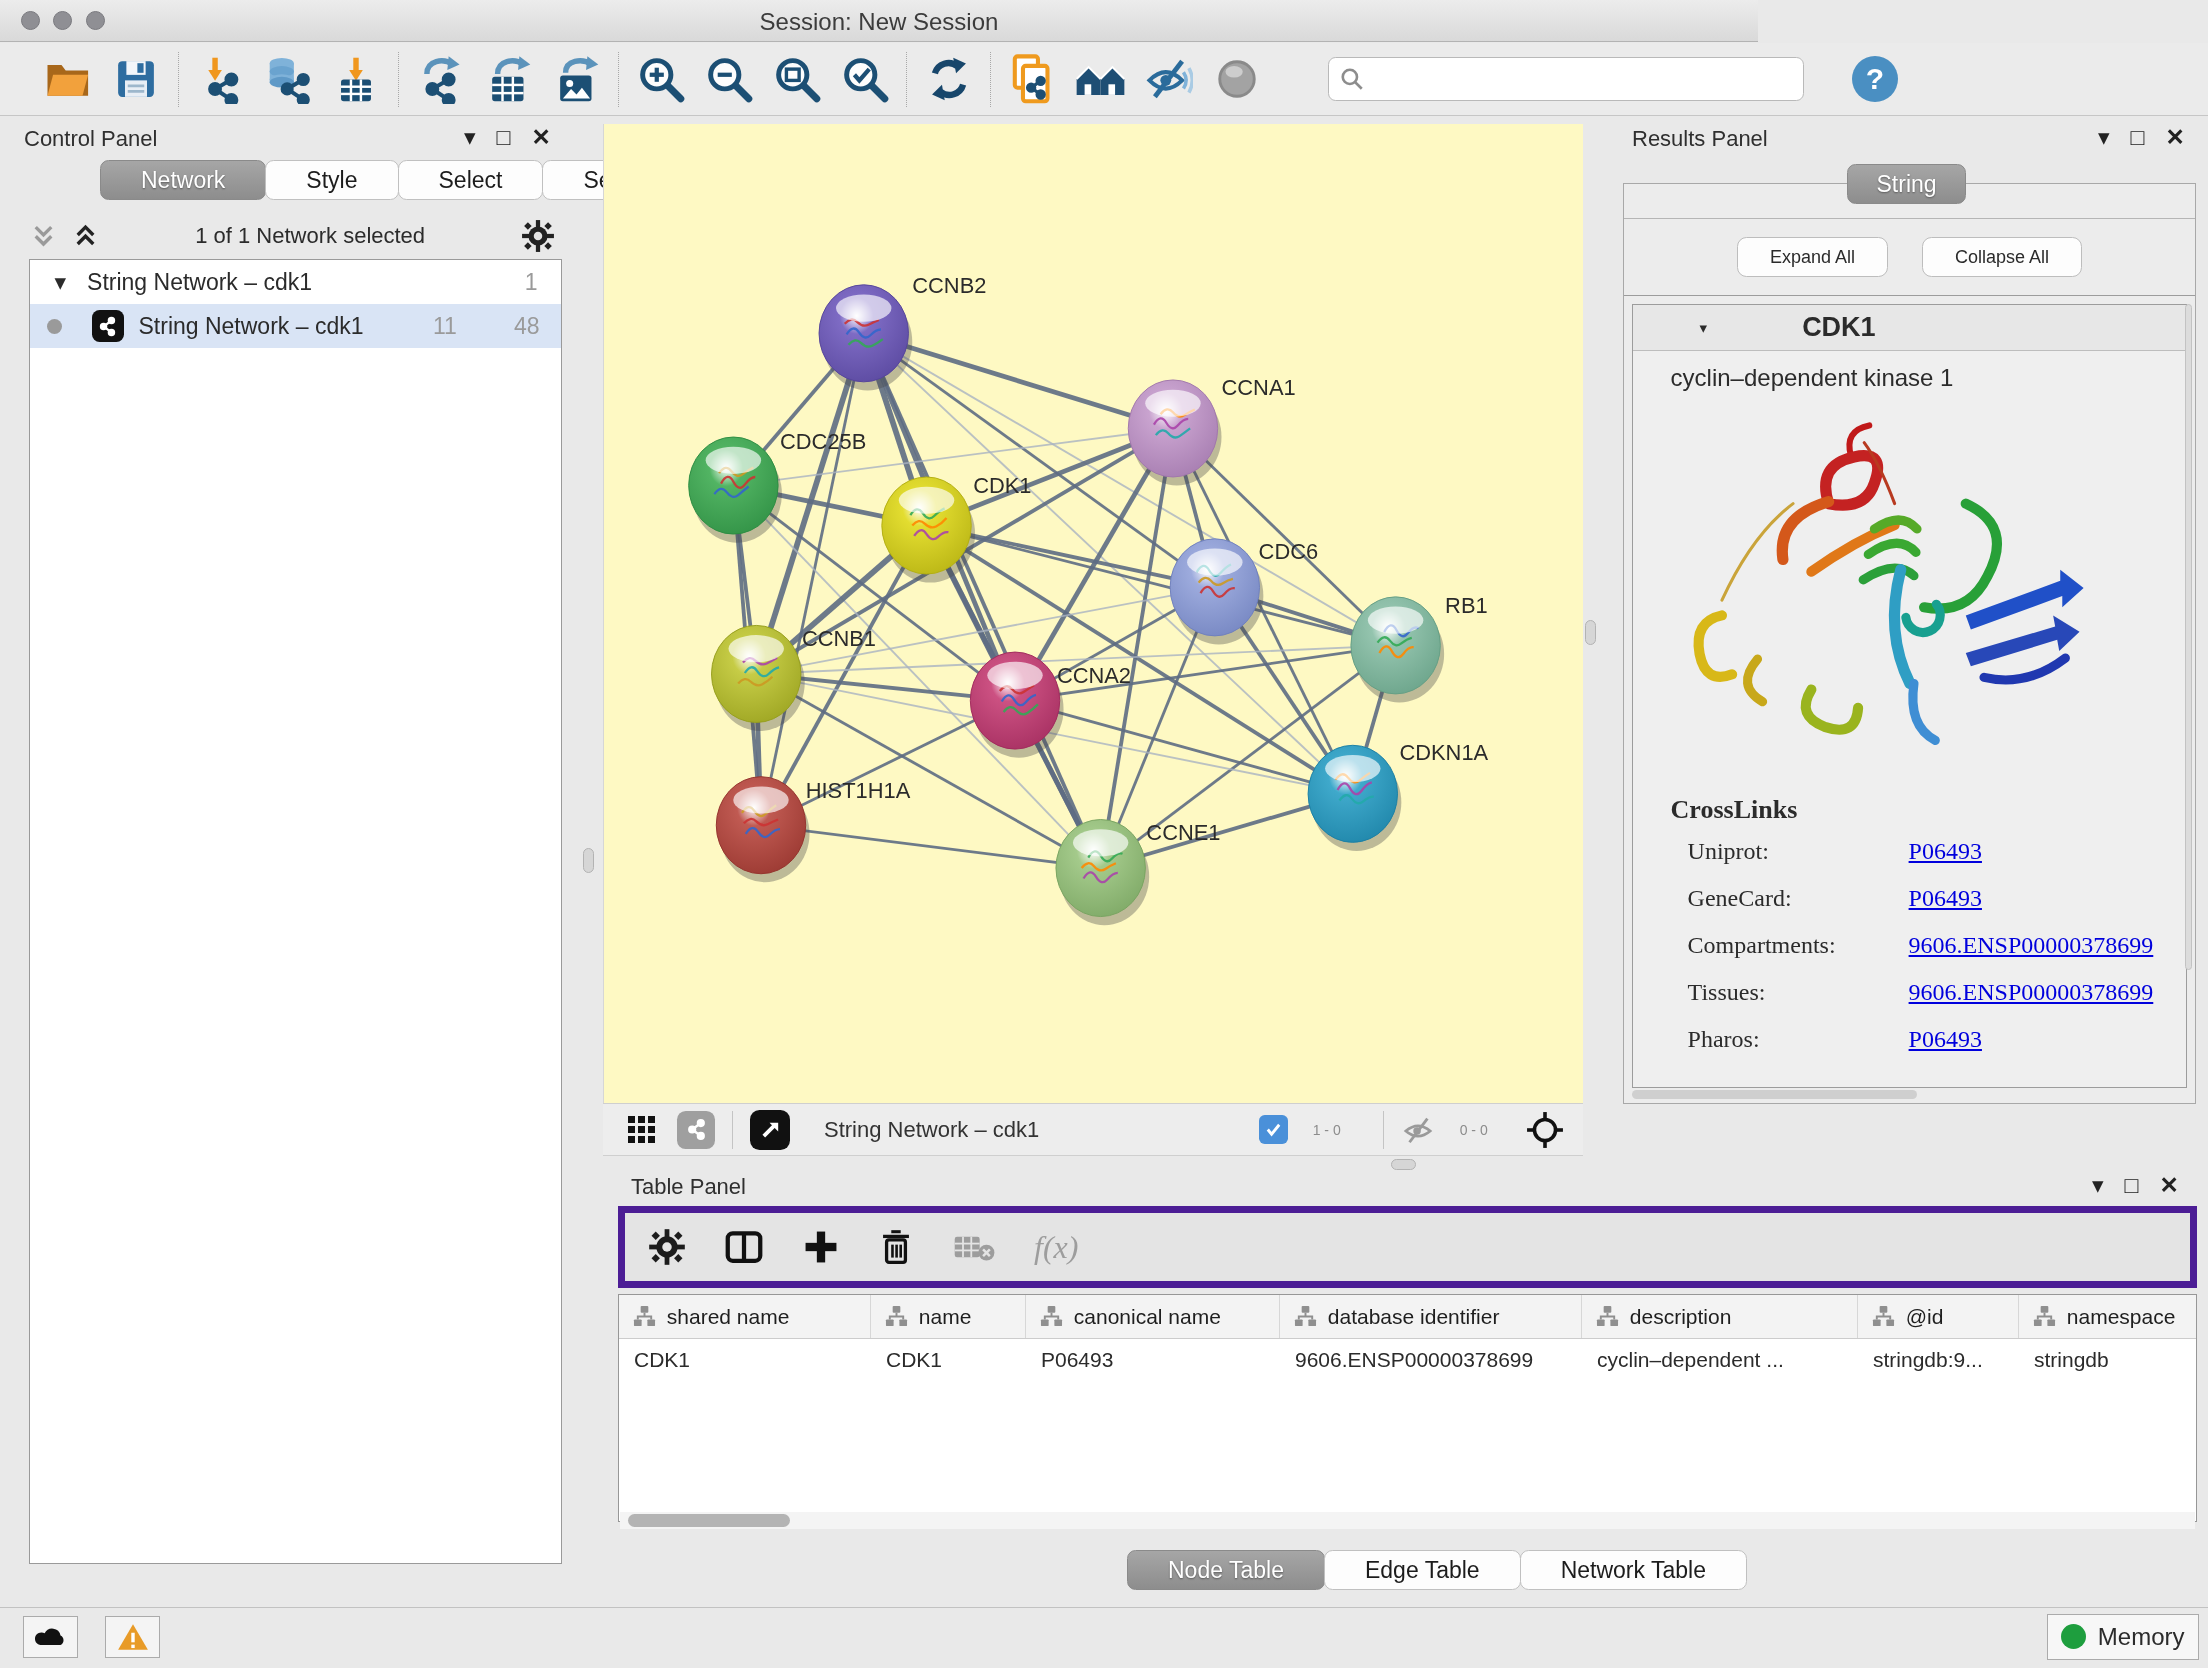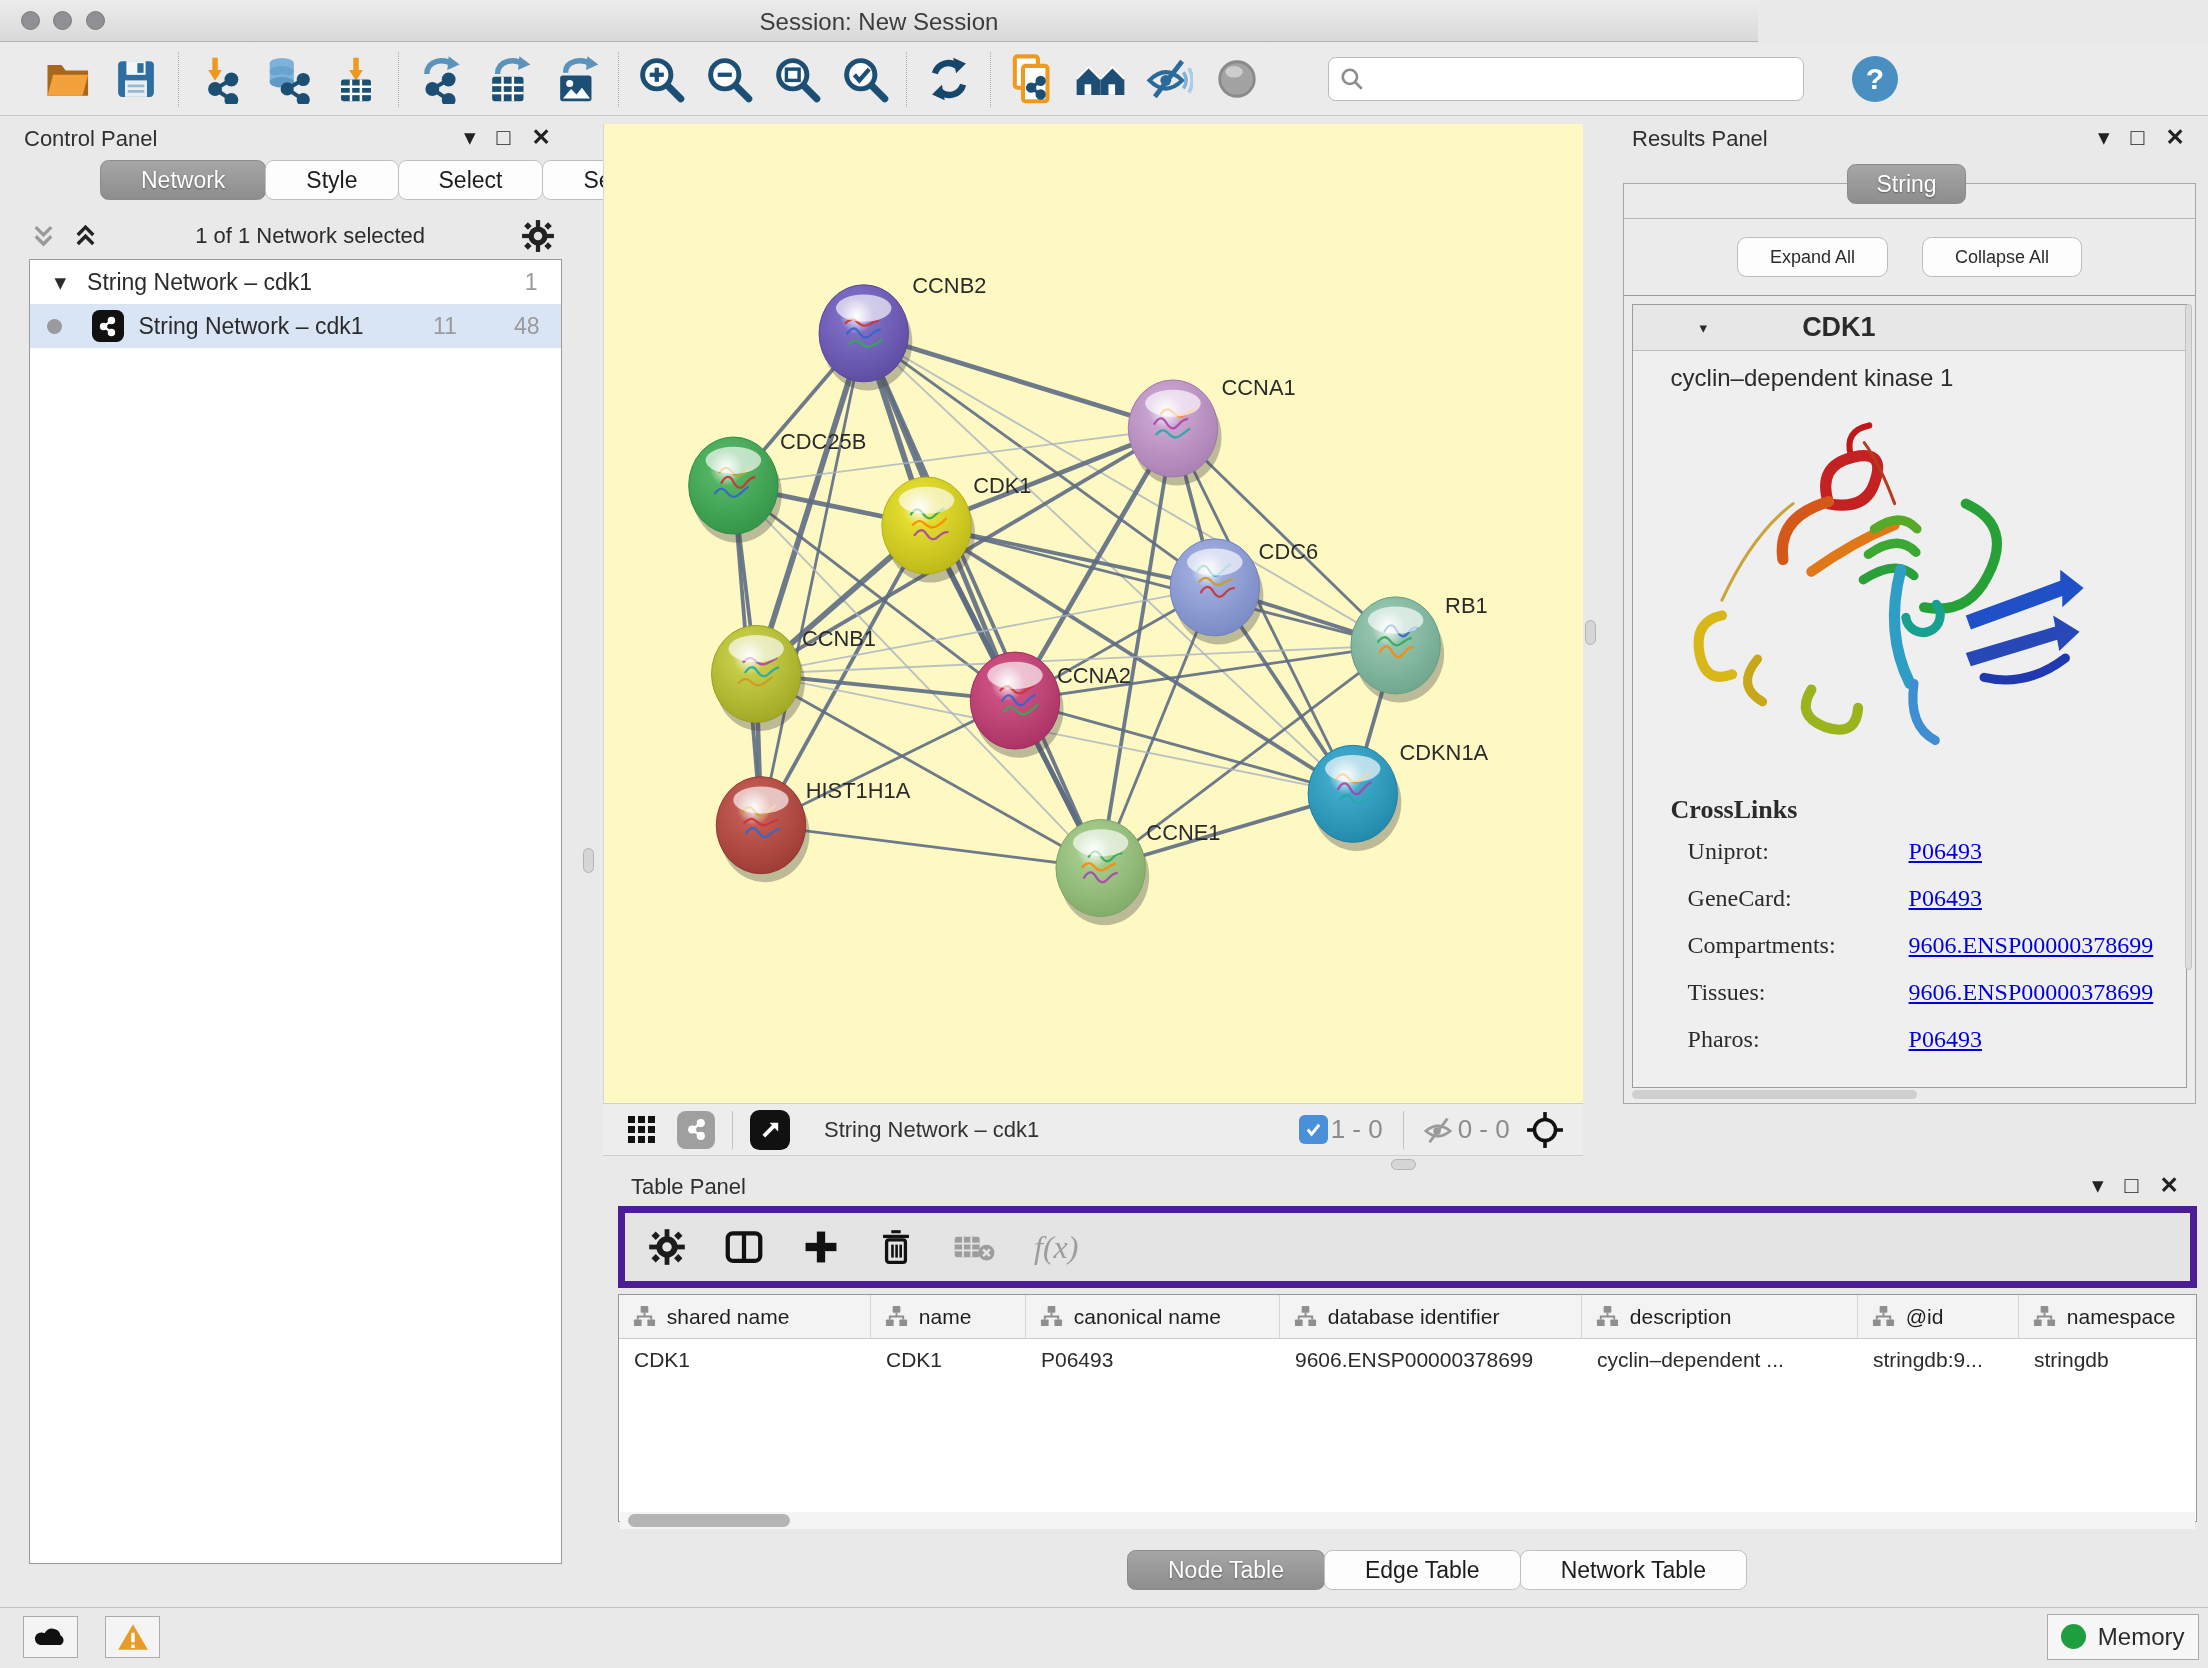--- a/index.html
+++ b/index.html
@@ -37,21 +37,21 @@
   .tree-row { height:44px; display:flex; align-items:center; font-size:23px; }
   .tree-row .cnt { color:#9a9a9a; }
   #tree-child { background:#d9e4f5; }
   .share-chip { width:32px; height:32px; background:#111; border-radius:7.6px; display:flex; align-items:center; justify-content:center; }
 
   
   #net-canvas { left:603px; top:124px; width:980px; height:980px; background:#fef9c3; border-left:1px solid #d6d6d6; }
   #net-toolbar { left:603px; top:1103px; width:980px; height:53px; background:#ededed; border-top:1px solid #cfcfcf; border-bottom:1px solid #cfcfcf; display:flex; align-items:center; }
   .nt-sep { width:0; height:38px; border-left:1px solid #c4c4c4; margin:0 17px; }
   #net-title { font-size:22px; color:#333; flex:1; }
-  .count-txt { font-size:26px; color:#8c8c8c; margin:0 3px; }
+  .count-txt { font-size:14px; color:#8c8c8c; margin:0 25px; }
   .splitter-dot-v { width:11.4px; height:25px; background:#d6d6d6; border:1px solid #b3b3b3; border-radius:5.7px; }
   .splitter-dot-h { width:25px; height:11.4px; background:#d6d6d6; border:1px solid #b3b3b3; border-radius:5.7px; }
 
   
   #rp-title { left:1632px; top:126px; }
   #rp-ctls { left:2098px; top:126px; display:flex; gap:21px; }
   #rp-tab { left:1847px; top:164px; height:40px; padding:0 28.5px; background:linear-gradient(#a6a6a6,#8d8d8d); color:#fff; border:1px solid #8a8a8a; border-radius:8.6px; font-size:23px; display:flex; align-items:center; text-shadow:0 1px 1.9px rgba(0,0,0,.4); z-index:3; }
   #rp-outer { left:1623px; top:183px; width:573px; height:921px; background:#ececec; border:1px solid #a8a8a8; }
   #rp-btnbox { left:0px; top:34px; width:571px; height:78px; border-top:1px solid #b5b5b5; border-bottom:1.9px solid #9c9c9c; display:flex; align-items:center; justify-content:center; gap:34px; }
   .rp-btn { height:40px; background:#fdfdfd; border:1px solid #bdbdbd; border-radius:9.5px; font-size:18px; padding:0 32px; display:flex; align-items:center; }

